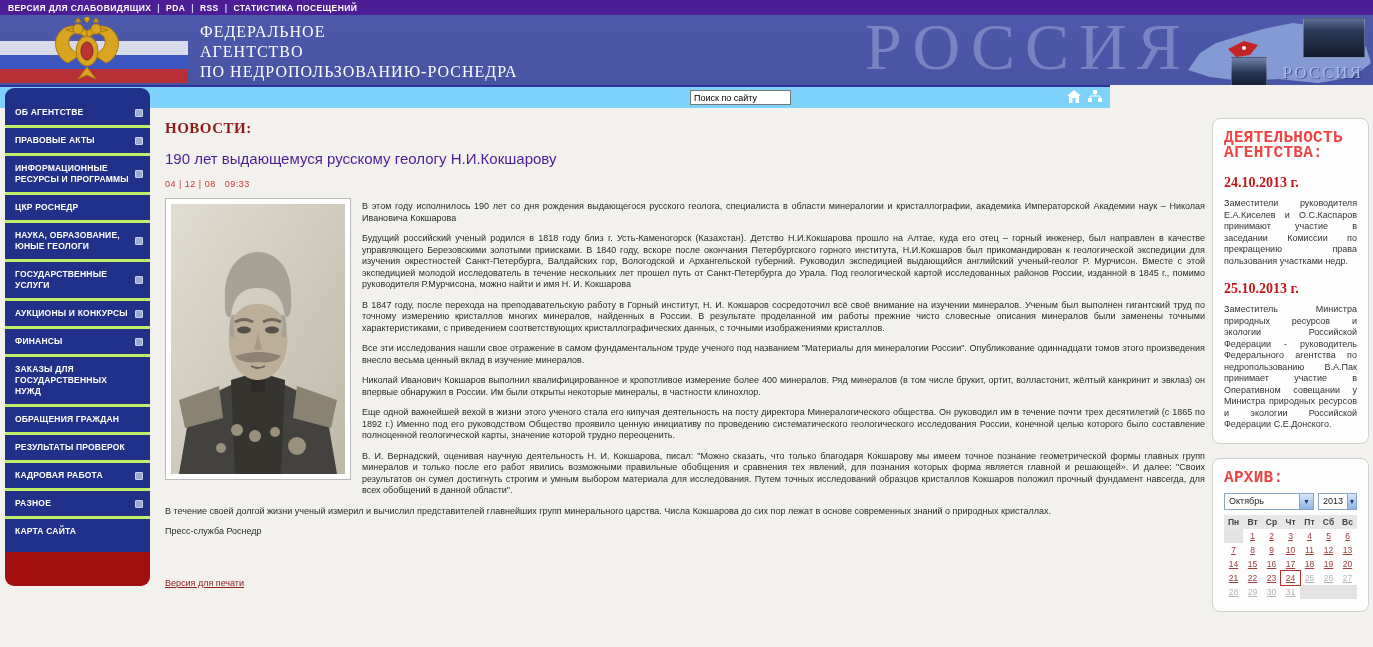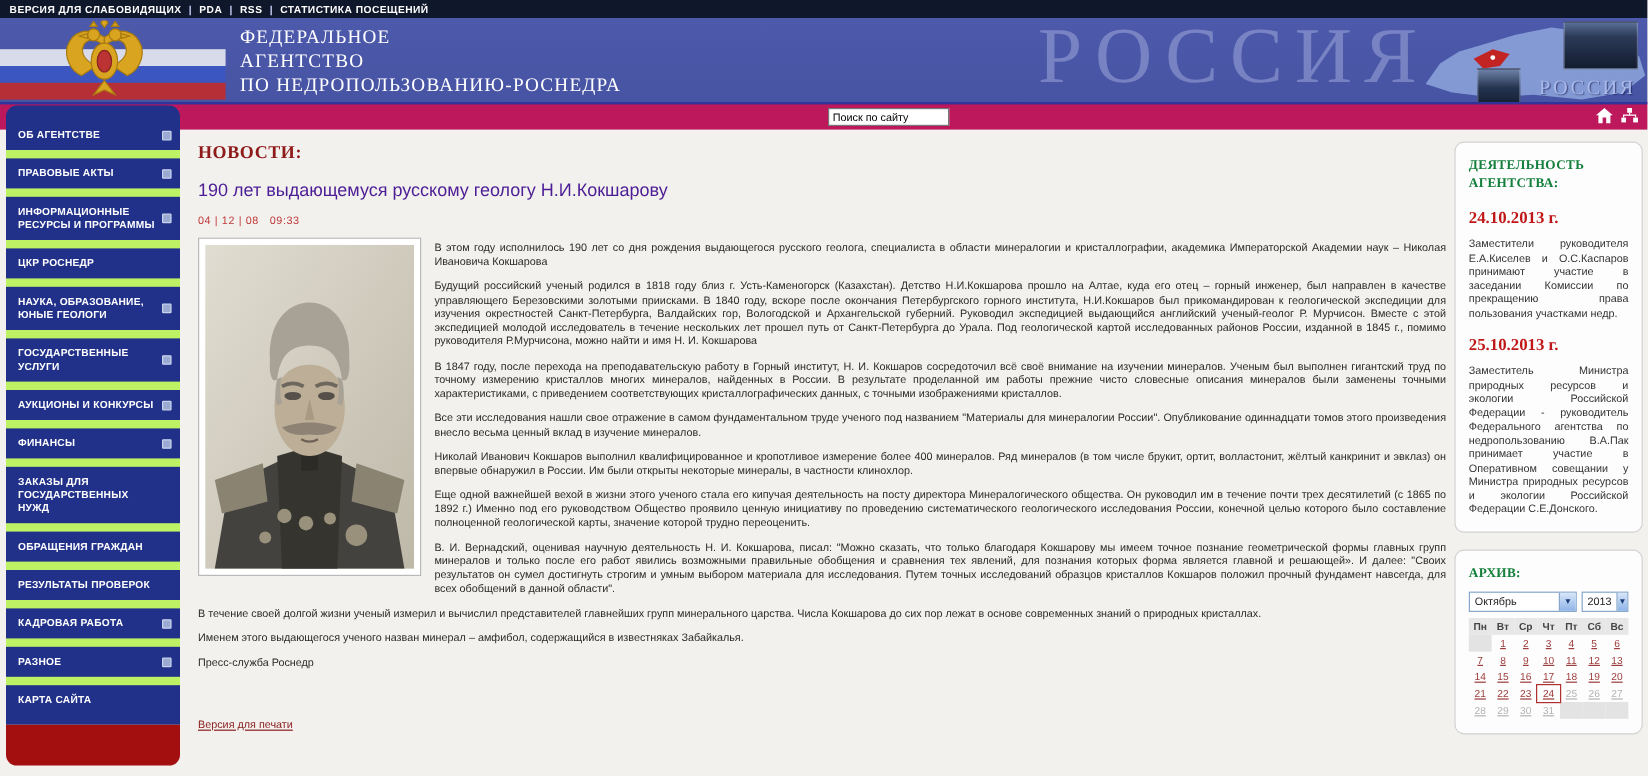--- a/index.html
+++ b/index.html
@@ -1,20 +1,20 @@
 <!DOCTYPE html>
 <html><head>
 <meta charset="utf-8">
 <style>
   * { margin:0; padding:0; box-sizing:border-box; }
   html,body { width:1373px; height:647px; overflow:hidden; }
   body { font-family:"Liberation Sans", sans-serif; background:#f2f1ee; position:relative; }
 
   
-  .topbar { position:absolute; left:0; top:0; width:1373px; height:15px; background:#0f172a; color:#fff;
+  .topbar { position:absolute; left:0; top:0; width:1373px; height:15px; background:#4c1d95; color:#fff;
             font-size:8.5px; font-weight:bold; letter-spacing:.4px; display:flex; align-items:center; padding-left:8px; }
   .topbar a { color:#fff; text-decoration:none; cursor:pointer; }
   .topbar .sep { margin:0 6px; color:#cfd2ff; }
 
   
   .header { position:absolute; left:0; top:15px; width:1373px; height:70px; background:linear-gradient(#4d5aab,#4754a4); overflow:hidden; }
   .header .watermark { position:absolute; left:865px; top:-6px; font-family:"Liberation Serif", serif; font-size:66px;
                        color:rgba(195,203,238,.38); letter-spacing:10px; font-weight:normal; }
   .agency-title { position:absolute; left:200px; top:7px; color:#fff; font-family:"Liberation Serif", serif;
                   font-size:16px; letter-spacing:1px; line-height:20px; }
@@ -23,31 +23,31 @@
   .flag .w { background:#e8eaf2; } .flag .b { background:#3a57c4; } .flag .r { background:#c42b2b; }
   .emblem { position:absolute; left:52px; top:2px; }
   .mapblock { position:absolute; right:0; top:0; width:185px; height:70px; }
   .map-label { position:absolute; right:10px; top:48px; font-family:"Liberation Serif", serif; font-size:17px;
                letter-spacing:2px; color:#a9b9ea; text-shadow:1px 1px 1px rgba(20,25,80,.6); }
   .photo-thumb { position:absolute; border:1px solid rgba(200,210,240,.35); }
   .thumb1 { right:8px; top:3px; width:62px; height:40px; background:linear-gradient(#5a6f96 0%, #2b3a58 30%, #131c30 100%); }
   .thumb2 { right:106px; top:42px; width:36px; height:36px; background:linear-gradient(#6d82a8 0%, #24344f 45%, #0e1628 100%); }
 
   
-  .band { position:absolute; left:0; top:85px; width:1373px; height:23px; background:#be185d; border-top:2px solid #31329a; }
+  .band { position:absolute; left:0; top:85px; width:1110px; height:23px; background:#7dd3fc; border-top:2px solid #31329a; }
   .search-input { position:absolute; left:690px; top:3px; width:101px; height:15px; border:1px solid #777;
                   font-size:9px; padding:0 3px; font-family:"Liberation Sans", sans-serif; }
   .band-icons { position:absolute; right:8px; top:3px; display:flex; gap:7px; }
   .band-icons svg { cursor:pointer; }
 
   
   .sidebar { position:absolute; left:5px; top:88px; width:145px; }
   .menu { background:#21318a; border-radius:9px 9px 0 0; padding:12px 0 8px 0; }
   .menu-item { position:relative; padding:7px 20px 7px 10px; color:#fff; font-size:8.5px; font-weight:bold;
-               letter-spacing:.2px; line-height:11px; border-bottom:7px solid #bef264; cursor:pointer; }
+               letter-spacing:.2px; line-height:11px; border-bottom:3px solid #bef264; cursor:pointer; }
   .menu-item:last-child { border-bottom:none; }
   .menu-sq { position:absolute; right:7px; top:50%; margin-top:-4px; width:8px; height:8px;
              background:#9aaad2; border:1px solid #c9d4ec; border-radius:1px; }
   .sidebar-foot { height:34px; background:#a30f0f; border-radius:0 0 9px 9px; }
 
   
   .content { position:absolute; left:165px; top:120px; width:1040px; }
   .news-title { font-family:"Liberation Serif", serif; font-size:15px; font-weight:bold; color:#8e1a1a; letter-spacing:.5px; }
   .article-title { margin-top:13px; font-size:15px; color:#4c1d95; }
   .article-date { margin-top:12px; font-size:9px; font-weight:normal; color:#c03a3a; letter-spacing:.5px; }
@@ -56,21 +56,21 @@
   .article-body { margin-left:197px; margin-top:12px; min-height:292px; }
   .article-body p, .article-bottom p { font-size:9px; line-height:11.5px; color:#2b2b2b; text-align:justify; margin-bottom:9px; }
   .article-bottom { margin-top:4px; }
   .article-bottom p { text-align:left; }
   .signature { font-size:9px; color:#2b2b2b; margin-top:4px; }
   .print-link { display:inline-block; margin-top:42px; font-size:9px; color:#8b2020; text-decoration:underline; cursor:pointer; }
 
   
   .rightcol { position:absolute; left:1212px; top:118px; width:157px; }
   .rbox { background:#fdfdfd; border:1px solid #d2d2d2; border-radius:8px; padding:12px 11px; margin-bottom:14px; }
-  .rbox-title { font-family:Liberation Serif, serif; font-size:11px; font-weight:bold; color:#15803d; letter-spacing:.3px; line-height:15px; }
+  .rbox-title { font-family:Liberation Mono, monospace; font-size:16px; font-weight:bold; color:#ef4444; letter-spacing:.3px; line-height:15px; }
   .activity-date { font-family:"Liberation Serif", serif; font-size:14px; font-weight:bold; color:#c01818; margin-top:14px; }
   .activity-text { font-size:9px; line-height:11.5px; color:#333; text-align:justify; margin-top:7px; }
   .archive-controls { display:flex; gap:4px; margin-top:7px;align-items:center; }
   .dd { display:flex; align-items:center; border:1px solid #86a7c8; background:#fff; height:17px; cursor:pointer; }
   .dd-label { font-size:9px; color:#222; padding:0 4px; flex:1; }
   .dd-btn { width:14px; height:15px; background:linear-gradient(#d8e6f8,#8fb4e8); border-left:1px solid #86a7c8;
             color:#1c3f7c; font-size:7px; display:flex; align-items:center; justify-content:center; }
   .dd-month { width:92px; } .dd-year { width:39px; }
   .cal { margin-top:5px; border-collapse:collapse; width:100%; }
   .cal th { font-size:8.5px; color:#444; background:#e7e7e7; font-weight:bold; padding:2px 0; width:14.2%; text-align:center; }
@@ -216,21 +216,20 @@
       <p>В этом году исполнилось 190 лет со дня рождения выдающегося русского геолога, специалиста в области  минералогии и кристаллографии, академика Императорской Академии наук – Николая Ивановича Кокшарова</p>
       <p>Будущий российский ученый родился в 1818 году близ г. Усть-Каменогорск (Казахстан). Детство Н.И.Кокшарова прошло на Алтае, куда его отец – горный инженер, был направлен в качестве управляющего Березовскими золотыми приисками.  В 1840 году, вскоре после окончания Петербургского горного института, Н.И.Кокшаров был прикомандирован к геологической экспедиции для изучения окрестностей Санкт-Петербурга, Валдайских гор, Вологодской и Архангельской губерний. Руководил экспедицией выдающийся английский ученый-геолог Р. Мурчисон. Вместе с этой экспедицией молодой исследователь в течение нескольких лет прошел путь от Санкт-Петербурга до Урала. Под геологической картой исследованных районов России, изданной в 1845 г., помимо руководителя Р.Мурчисона, можно найти и имя Н. И. Кокшарова</p>
       <p>В 1847 году, после перехода на преподавательскую работу в Горный институт, Н. И. Кокшаров сосредоточил всё своё внимание на изучении минералов. Ученым был выполнен гигантский труд по точному измерению кристаллов многих минералов, найденных в России. В результате проделанной им работы прежние чисто словесные описания минералов были заменены точными характеристиками, с приведением соответствующих кристаллографических данных, с точными изображениями кристаллов.</p>
       <p>Все эти исследования нашли свое отражение в самом фундаментальном труде ученого под названием "Материалы для минералогии России". Опубликование одиннадцати томов этого произведения внесло весьма ценный вклад в изучение минералов.</p>
       <p>Николай Иванович Кокшаров выполнил квалифицированное и кропотливое измерение более 400 минералов. Ряд минералов (в том числе брукит, ортит, волластонит, жёлтый канкринит и эвклаз) он впервые обнаружил в России. Им были открыты некоторые минералы, в частности клинохлор.</p>
       <p>Еще одной важнейшей вехой в жизни этого ученого стала его кипучая деятельность на посту директора Минералогического общества. Он руководил им в течение почти трех десятилетий (с 1865 по 1892 г.) Именно под его руководством Общество проявило ценную инициативу по проведению систематического геологического исследования России, конечной целью которого было составление полноценной геологической карты, значение которой трудно переоценить.</p>
       <p>В. И. Вернадский, оценивая научную деятельность Н. И. Кокшарова, писал: "Можно сказать, что только благодаря Кокшарову мы имеем точное познание геометрической формы главных групп минералов и только после его работ явились возможными правильные обобщения и сравнения тех явлений, для познания которых форма является главной и решающей». И далее: "Своих результатов он сумел достигнуть строгим и умным выбором материала для исследования. Путем точных исследований образцов кристаллов Кокшаров положил прочный фундамент навсегда, для всех обобщений в данной области".</p>
     </div>
   <div class="article-bottom">
       <p>В течение своей долгой жизни ученый измерил и вычислил представителей главнейших групп минерального царства. Числа Кокшарова до сих пор лежат в основе современных знаний о природных кристаллах.</p>
-      <p>Именем этого выдающегося ученого назван минерал – амфибол, содержащийся в известняках Забайкалья.</p>
     </div>
   <div class="signature">Пресс-служба Роснедр</div>
 
   <a class="print-link">Версия для печати</a>
   
 </div>
 
 <div class="rightcol">
   <div class="rbox">
     <div class="rbox-title">

